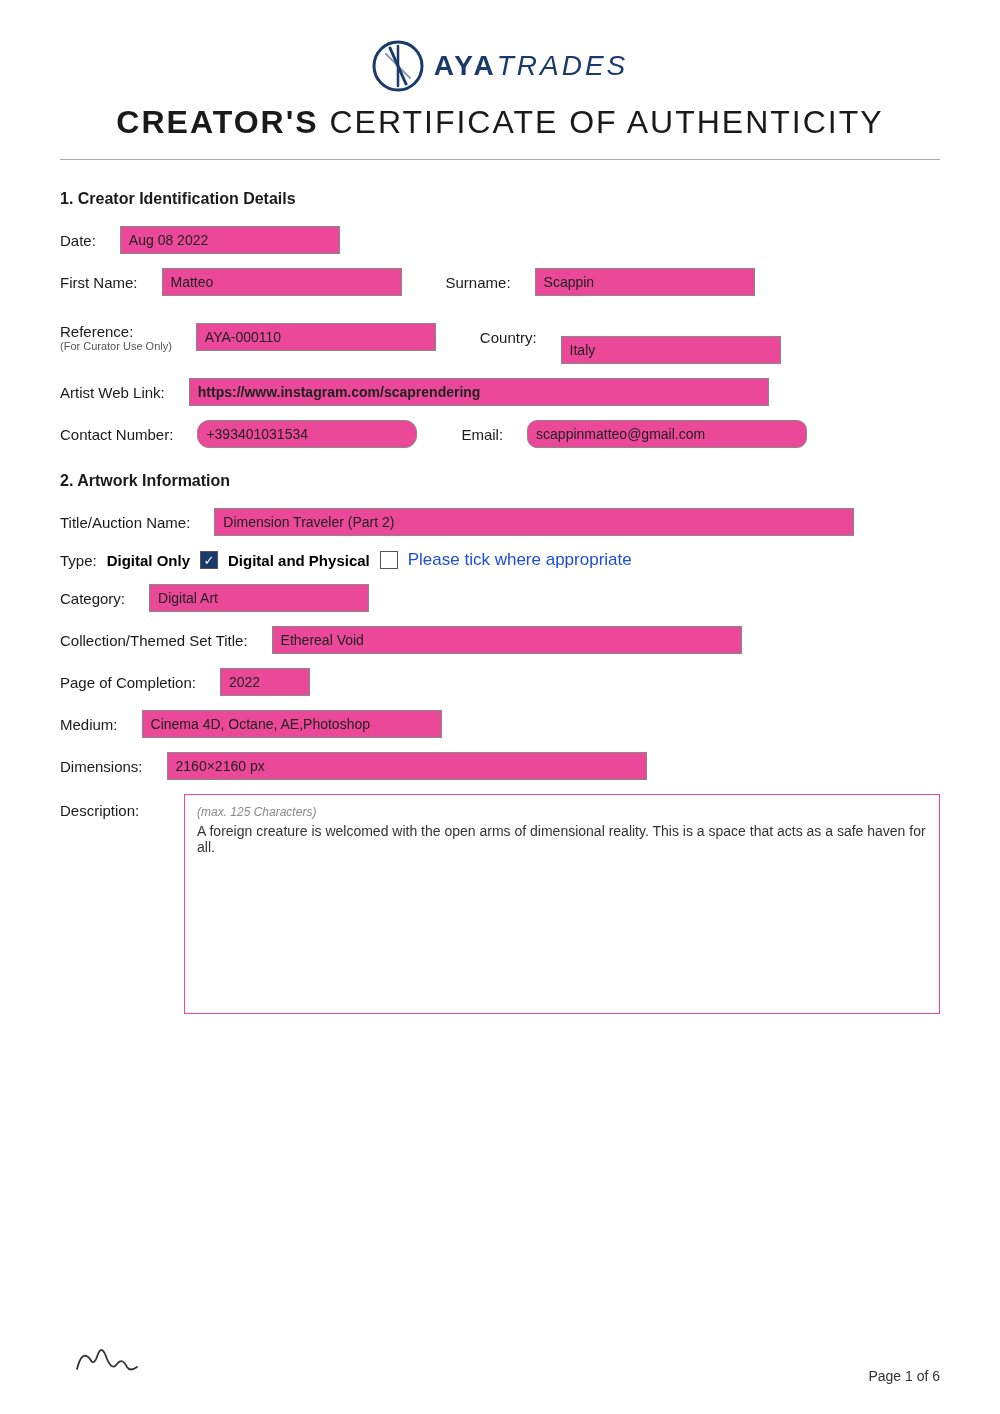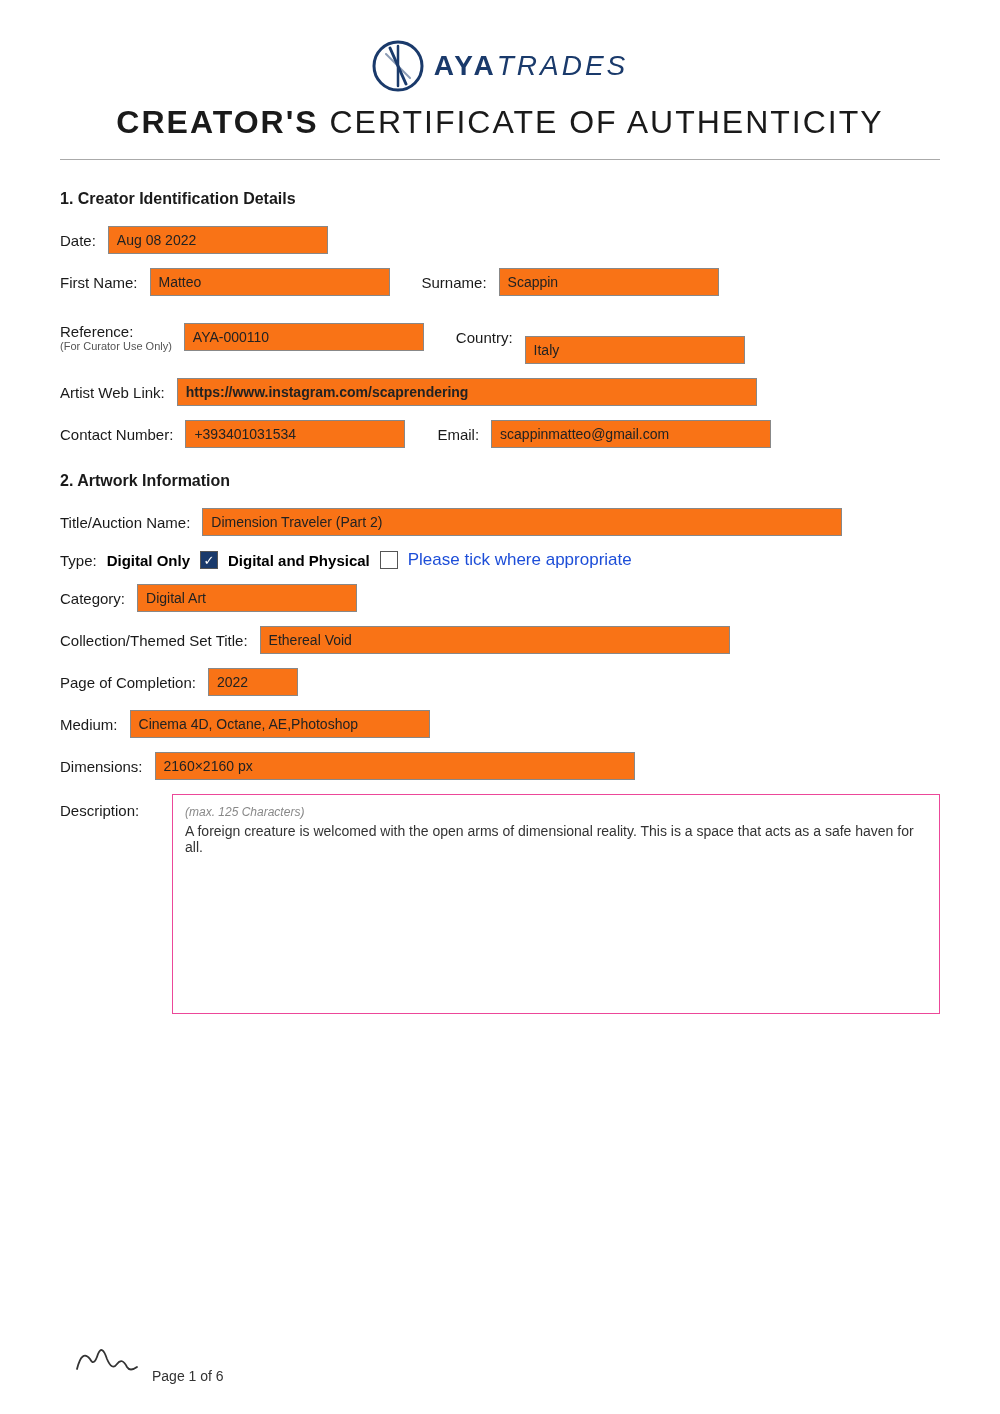--- a/index.html
+++ b/index.html
@@ -63,49 +63,49 @@
       font-weight: 700;
       color: #1a1a1a;
       margin-bottom: 18px;
       margin-top: 8px;
     }
     
     .form-row {
       display: flex;
       align-items: center;
       margin-bottom: 14px;
-      gap: 12px;
+      gap: 24px;
     }
     .field-label {
       font-size: 15px;
       color: #1a1a1a;
       white-space: nowrap;
       min-width: 0;
     }
     .field-label-small {
       font-size: 11px;
       color: #555;
       display: block;
     }
     .input-box {
       border: 1px solid #888;
       padding: 5px 8px;
       font-size: 14px;
       color: #222;
-      background: #f97316;
+      background: #ec4899;
       min-height: 28px;
     }
     .input-box.date { width: 220px; }
     .input-box.firstname { width: 240px; }
     .input-box.surname { width: 220px; }
     .input-box.reference { width: 240px; }
     .input-box.country { width: 220px; margin-top: 26px; }
     .input-box.weblink { width: 580px; font-weight: bold; }
-    .input-box.contact { width: 220px; }
-    .input-box.email { width: 280px; }
+    .input-box.contact { width: 220px; border-radius: 12px; }
+    .input-box.email { width: 280px; border-radius: 10px; }
     .input-box.title-auction { width: 640px; }
     .input-box.category { width: 220px; }
     .input-box.collection { width: 470px; }
     .input-box.year { width: 90px; }
     .input-box.medium { width: 300px; }
     .input-box.dimensions { width: 480px; }
     .description-note {
       font-style: italic;
       font-size: 12px;
       color: #888;
@@ -140,20 +140,21 @@
       font-size: 17px;
       color: #1d4ed8;
     }
     
     .footer {
       position: absolute;
       bottom: 30px;
       left: 72px;
       right: 60px;
       display: flex;
+      justify-content: space-between;
       align-items: flex-end;
     }
     .signature-area {
       font-size: 28px;
       font-family: 'Brush Script MT', cursive;
       color: #222;
       line-height: 1;
     }
     .page-number {
       font-size: 14px;

